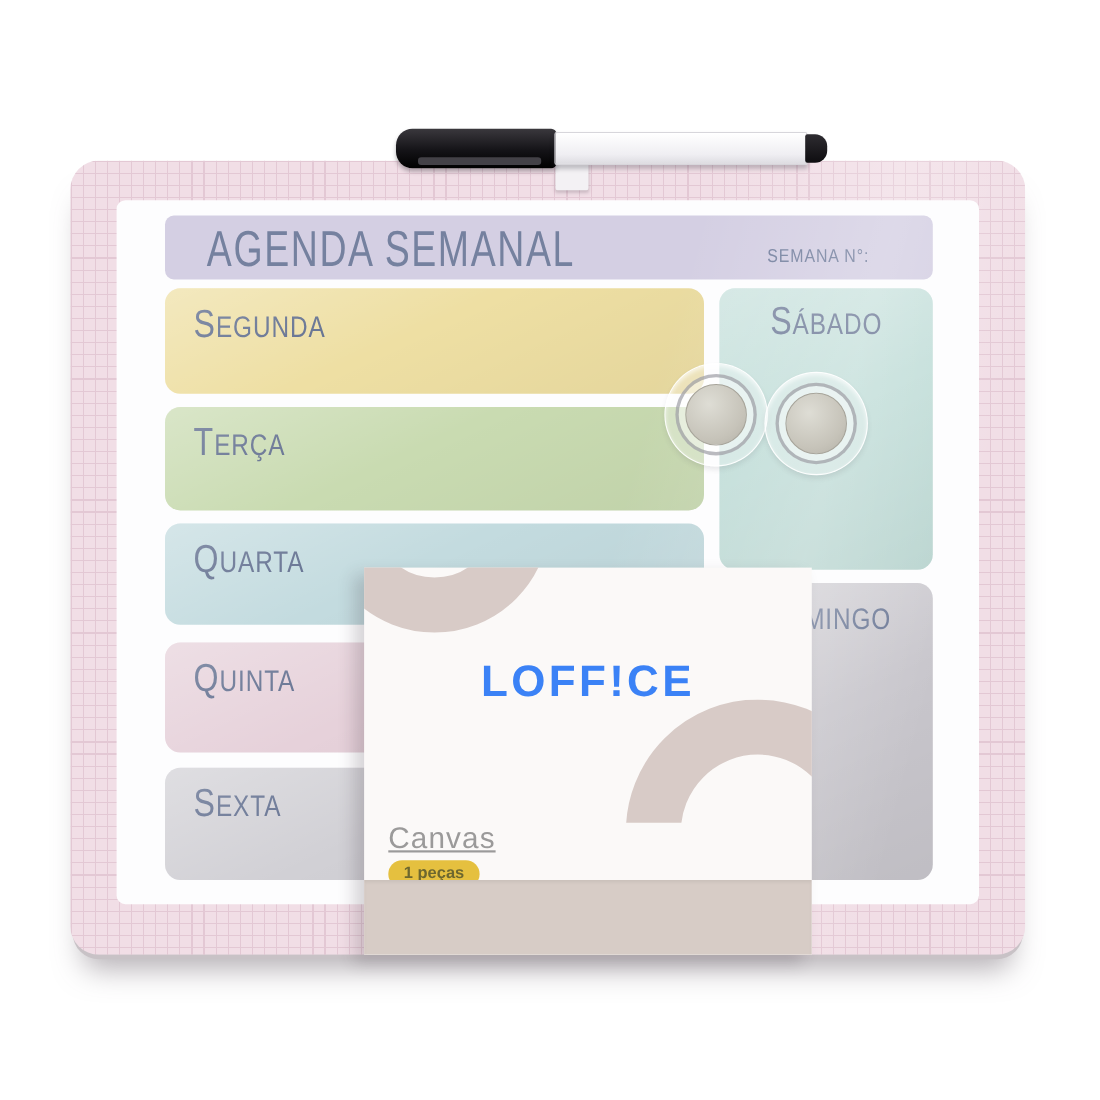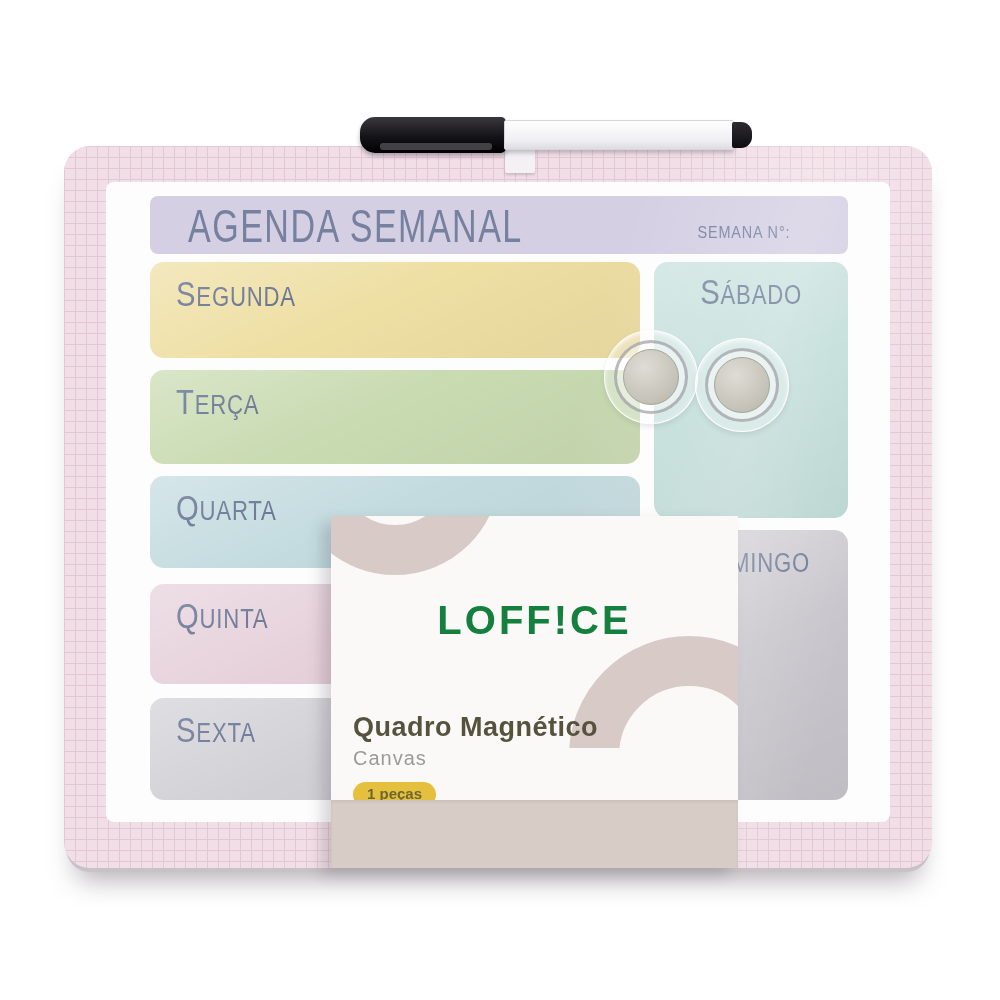--- a/index.html
+++ b/index.html
@@ -81,21 +81,21 @@
   }
   .arc { border-radius:50%; border-style:solid; background:transparent; position:absolute; }
   .arc-tl { left:-41px; top:-151px; width:210px; height:210px; border-width:50px; }
   .arc-right-wrap { position:absolute; left:238px; top:120px; width:170px; height:112px; overflow:hidden; }
   .arc-right { left:0; top:0; width:240px; height:240px; border-width:50px; }
   .brand {
     position:absolute; left:0; top:82px; width:100%; text-align:center;
     font-size:40px; font-weight:bold; letter-spacing:3px;
   }
   .product-name { position:absolute; left:22px; top:196px; font-size:27px; font-weight:bold; letter-spacing:.5px; }
-  .product-line { position:absolute; left:22px; top:231px; font-size:20px; letter-spacing:1px; }
+  .product-line { position:absolute; left:22px; top:231px; font-size:27px; letter-spacing:1px;text-decoration:underline; }
   .pieces-badge {
     position:absolute; left:22px; top:266px; padding:3px 14px 5px 14px;
     border-radius:14px; font-size:15px; font-weight:bold;
   }
   .card-band { position:absolute; left:0; top:284px; width:100%; height:68px; box-shadow:inset 0 2px 3px rgba(0,0,0,.06); }
 
   
   .marker { position:absolute; left:360px; top:114px; width:392px; height:62px; z-index:5; }
   .marker-cap {
     position:absolute; left:0; top:3px; width:146px; height:36px;
@@ -167,22 +167,21 @@
     <div class="magnet-ring">
       <div class="magnet-disc"></div>
     </div>
   </div>
 
   <div class="card">
     <div class="arc arc-tl" style="border-color: rgb(216, 203, 199);"></div>
     <div class="arc-right-wrap">
       <div class="arc arc-right" style="border-color: rgb(216, 203, 199);"></div>
     </div>
-    <div class="brand" style="color: #15803d;">LOFF!CE</div>
-    <div class="product-name" style="color: rgb(86, 82, 61);">Quadro Magnético</div>
+    <div class="brand" style="color: #3b82f6;">LOFF!CE</div>
     <div class="product-line" style="color: rgb(155, 154, 154);">Canvas</div>
     <div class="pieces-badge" style="background-color: rgb(229, 192, 63); color: rgb(109, 103, 47);">1 peças</div>
     <div class="card-band" style="background-color: rgb(215, 204, 198);"></div>
   </div>
 
   <div class="marker">
     <div class="marker-tab"></div>
     <div class="marker-cap">
       <div class="marker-cap-clip"></div>
     </div>

